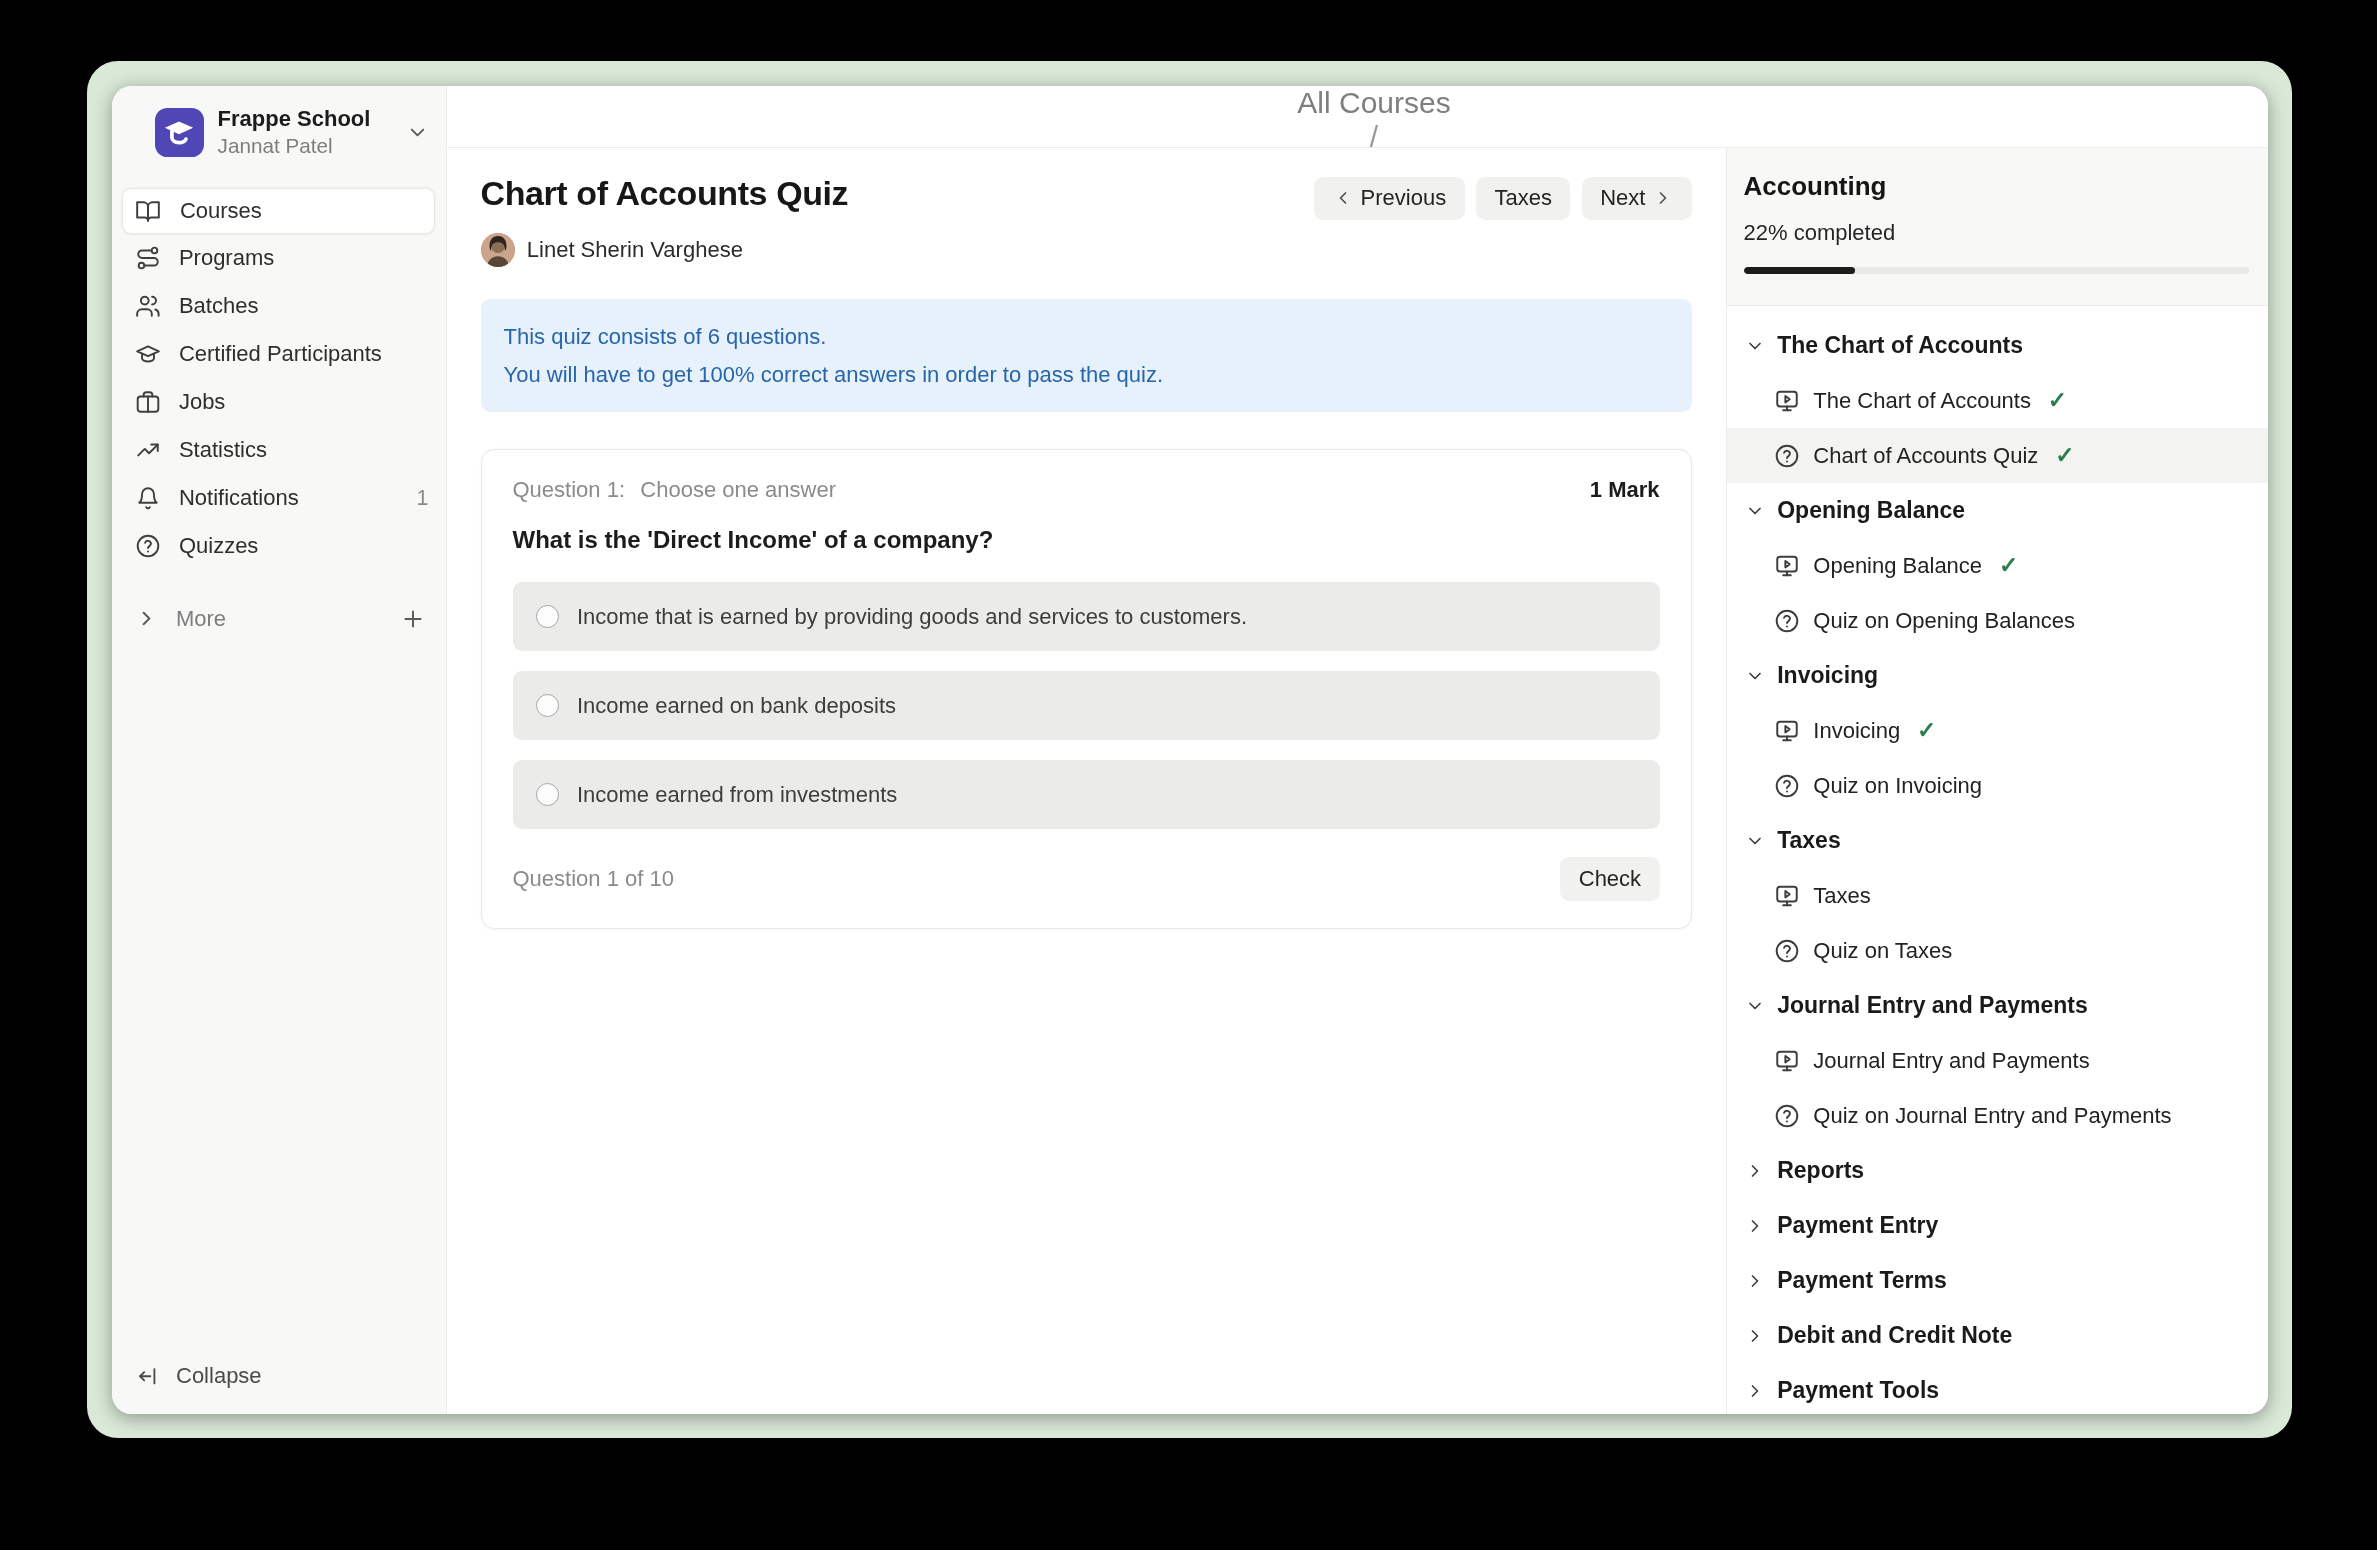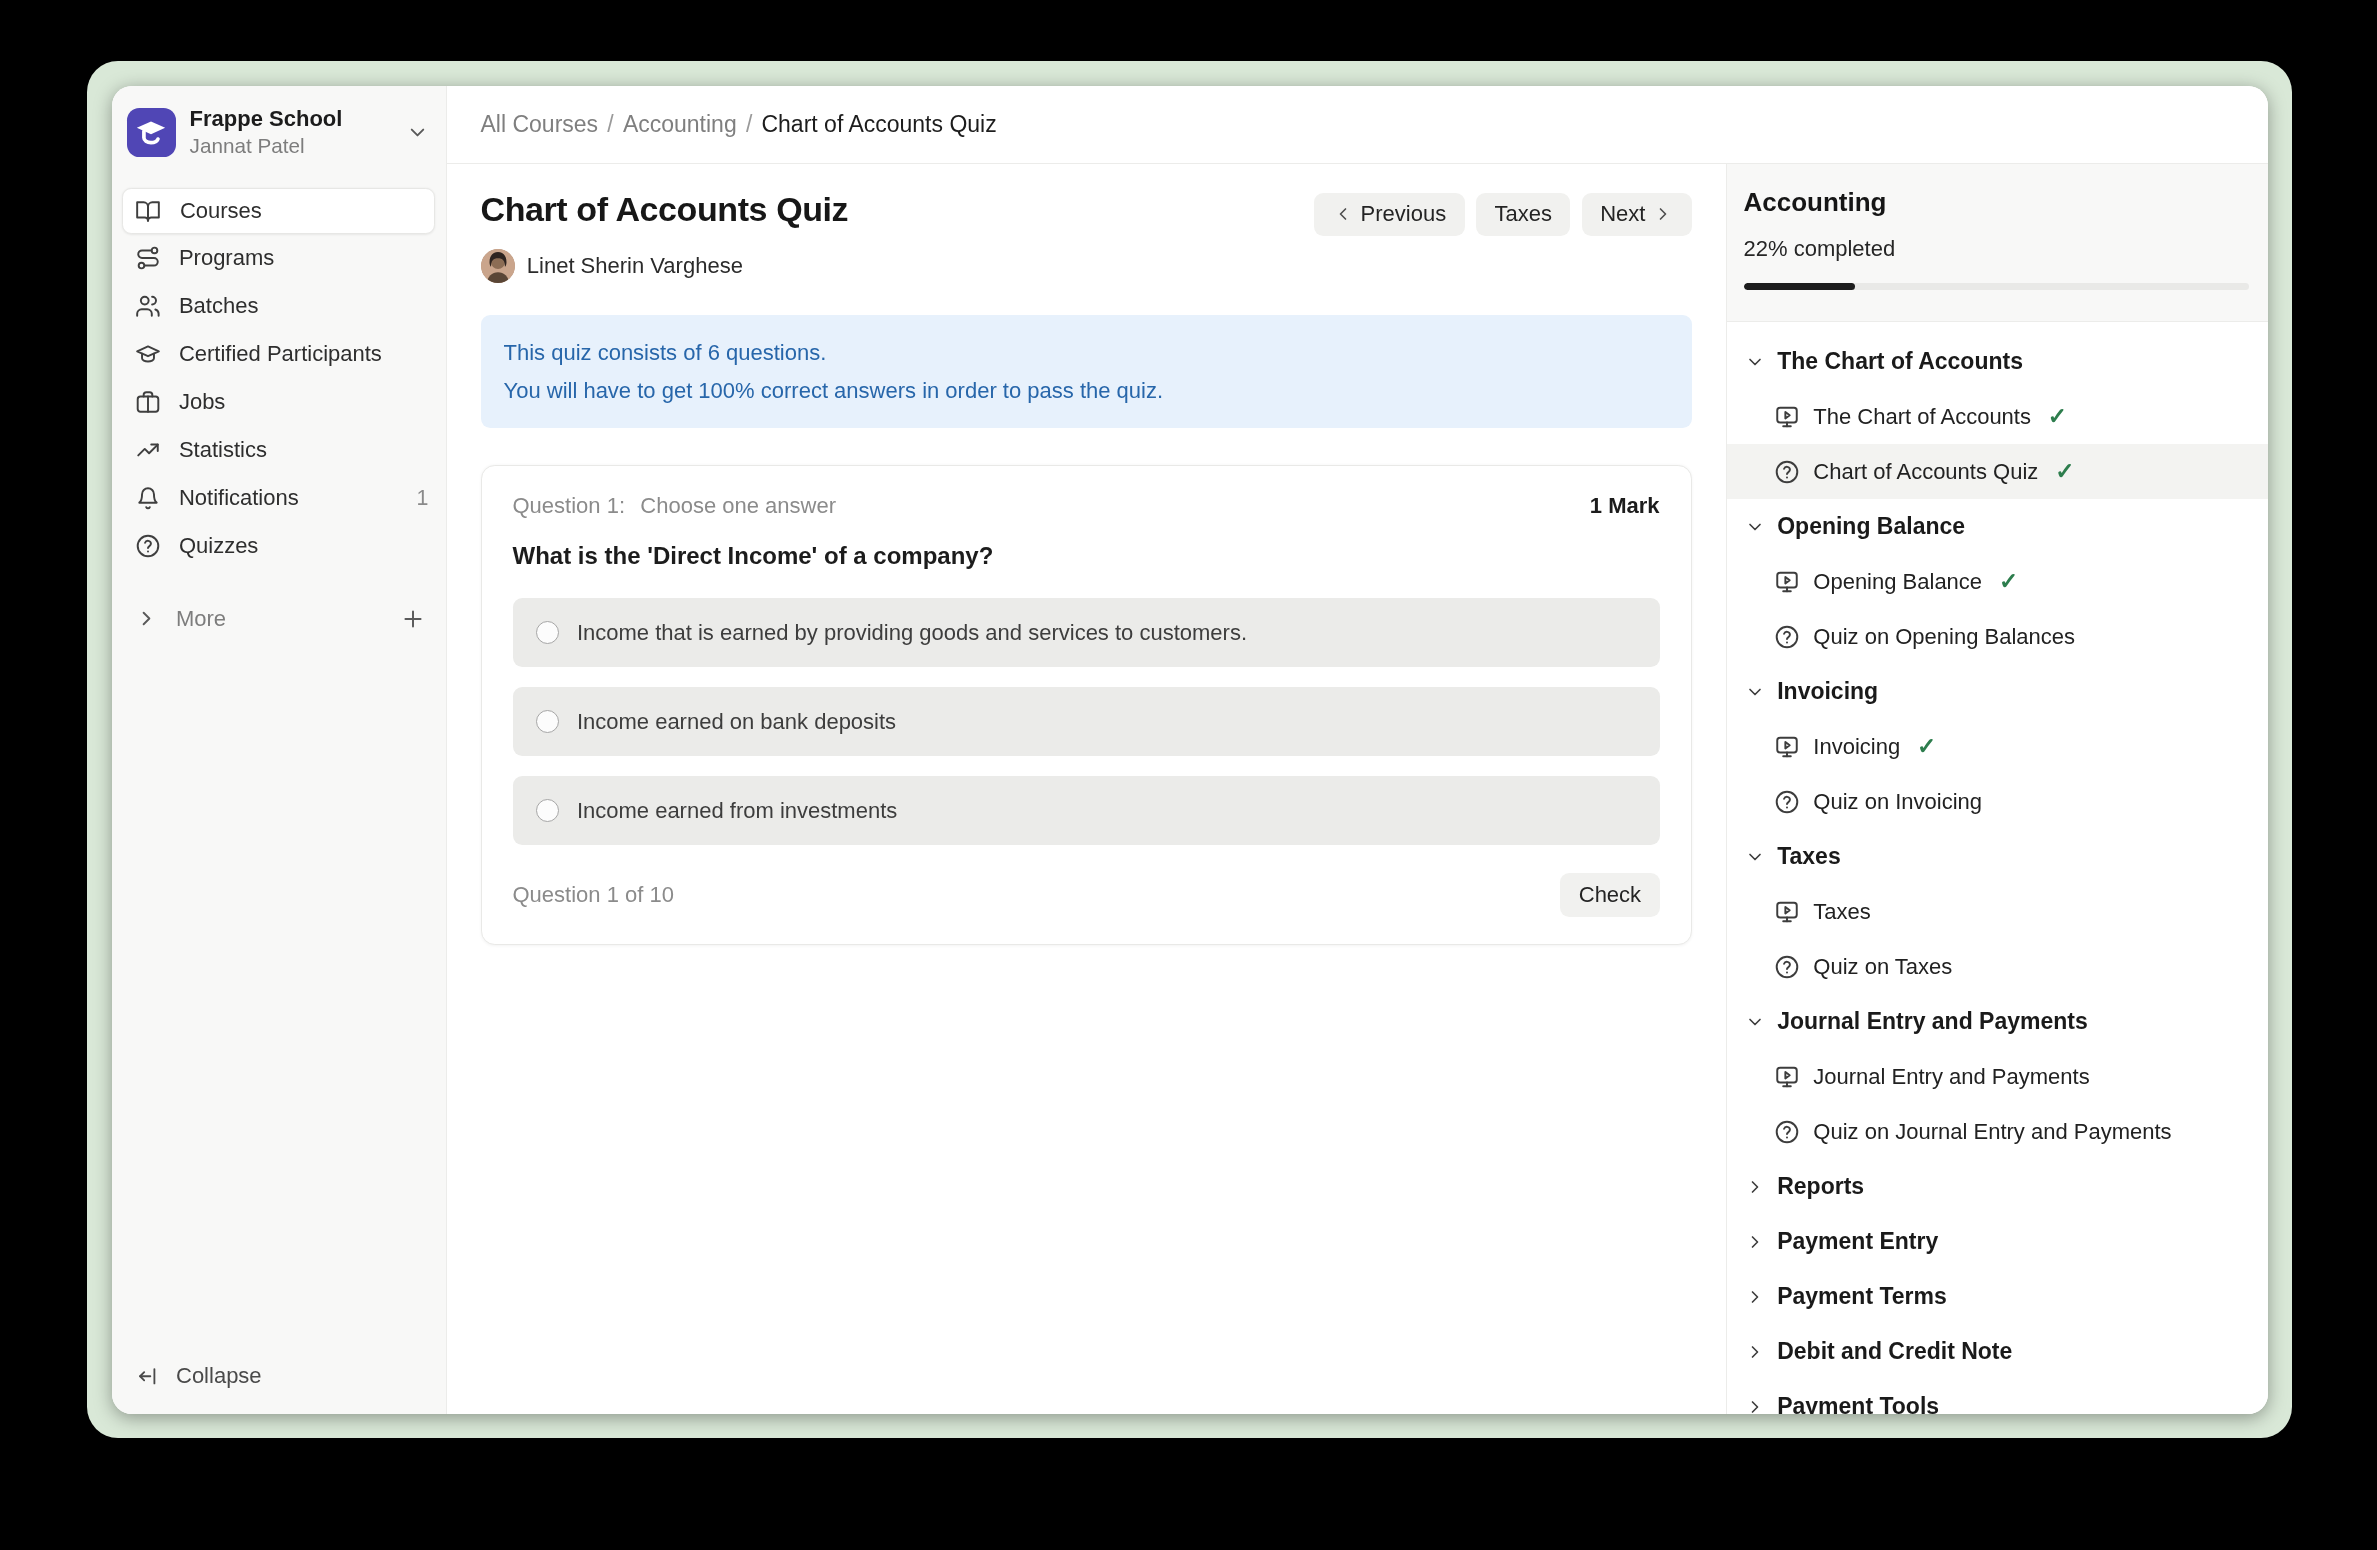--- a/index.html
+++ b/index.html
@@ -1,38 +1,38 @@
 <!DOCTYPE html>
 <html style="font-size:12.3px"><head>
 <meta charset="utf-8">
 <style>
   html,body{margin:0;padding:0;background:#000;width:2377px;height:1550px;font-family:"Liberation Sans",sans-serif;}
   *{box-sizing:border-box;}
   .frame{position:absolute;left:87px;top:61px;width:2205px;height:1377px;background:#d9e8d7;border-radius:31px;padding:24.5px;}
   .window{width:100%;height:100%;background:#fff;border-radius:20px;overflow:hidden;display:flex;box-shadow:0 3.1px 18.4px rgba(0,0,0,.35);}
   
   .sidebar{width:335px;background:#f8f8f7;border-right:0.8px solid #ececea;display:flex;flex-direction:column;flex-shrink:0;}
-  .brand{display:flex;align-items:center;padding:20px 17px 6.1px 15.3px;gap:13.8px;cursor:pointer;}
+  .brand{display:flex;align-items:center;padding:20px 17px 6.1px 15.3px;gap:13.8px;cursor:pointer;margin-left:28px;}
   .brand-logo{width:49px;height:49px;border-radius:12.3px;background:#5046b5;display:flex;align-items:center;justify-content:center;flex-shrink:0;}
   .brand-text{flex:1;min-width:0;}
   .brand-title{font-size:22px;font-weight:700;color:#1c1c1c;line-height:1.2;}
   .brand-sub{font-size:20.7px;color:#7d7d7d;line-height:1.25;margin-top:1.5px;}
   .nav{margin-top:23px;display:flex;flex-direction:column;}
   .nav-item{height:48px;display:flex;align-items:center;gap:18.4px;padding:0 17px 0 23px;color:#2e2e2e;font-size:22px;cursor:pointer;}
   .nav-item .icn{width:26px;height:26px;color:#3f3f3f;flex-shrink:0;display:flex;}
   .nav-item.active{background:#fff;border:0.8px solid #e7e7e5;border-radius:9.2px;margin:0 10.7px;padding:0 6.1px 0 12.3px;height:46px;box-shadow:0 0.8px 2.3px rgba(0,0,0,.07);}
   .nav-badge{margin-left:auto;color:#8a8a8a;font-size:21.4px;}
   .more-row{margin-top:24.5px;height:48px;display:flex;align-items:center;gap:18.4px;padding:0 20px 0 23px;color:#7d7d7d;font-size:22px;cursor:pointer;}
   .more-row .icn{width:23px;height:23px;display:flex;color:#5a5a5a;}
   .more-plus{margin-left:auto;width:26px;height:26px;color:#5a5a5a;display:flex;cursor:pointer;}
   .collapse-row{margin-top:auto;height:60px;display:flex;align-items:center;gap:17px;padding:0 23px 15.3px 23px;color:#4a4a4a;font-size:22px;cursor:pointer;}
   .collapse-row .icn{width:24.5px;height:24.5px;display:flex;color:#4a4a4a;}
   
   .maincol{flex:1;display:flex;flex-direction:column;min-width:0;}
-  .topbar{height:78px;border-bottom:0.8px solid #ececea;display:flex;align-items:center;padding-left:34px;font-size:23px;flex-shrink:0;background:#fff;}
+  .topbar{height:62px;border-bottom:0.8px solid #ececea;display:flex;align-items:center;padding-left:34px;font-size:30px;flex-shrink:0;background:#fff;flex-direction:column;}
   .crumb-link{color:#7f7f7f;cursor:pointer;}
   .crumb-sep{color:#9a9a9a;margin:0 9.2px;}
   .crumb-cur{color:#1d1d1d;font-weight:500;}
   .contentrow{flex:1;display:flex;min-height:0;}
   .main{flex:1;padding:26px 34px 0 34px;background:#fff;min-width:0;}
   .head-row{display:flex;align-items:flex-start;justify-content:space-between;}
   .page-title{font-size:34px;font-weight:700;color:#171717;letter-spacing:-0.4px;}
   .btn-row{display:flex;gap:11.5px;margin-top:3.1px;align-items:center;}
   .btn{height:43px;background:#f1f1ef;border-radius:9.2px;display:flex;align-items:center;padding:0 18.4px;font-size:22px;color:#242424;gap:7.7px;cursor:pointer;white-space:nowrap;}
   .btn .icn{width:20px;height:20px;display:flex;color:#4f4f4f;}

